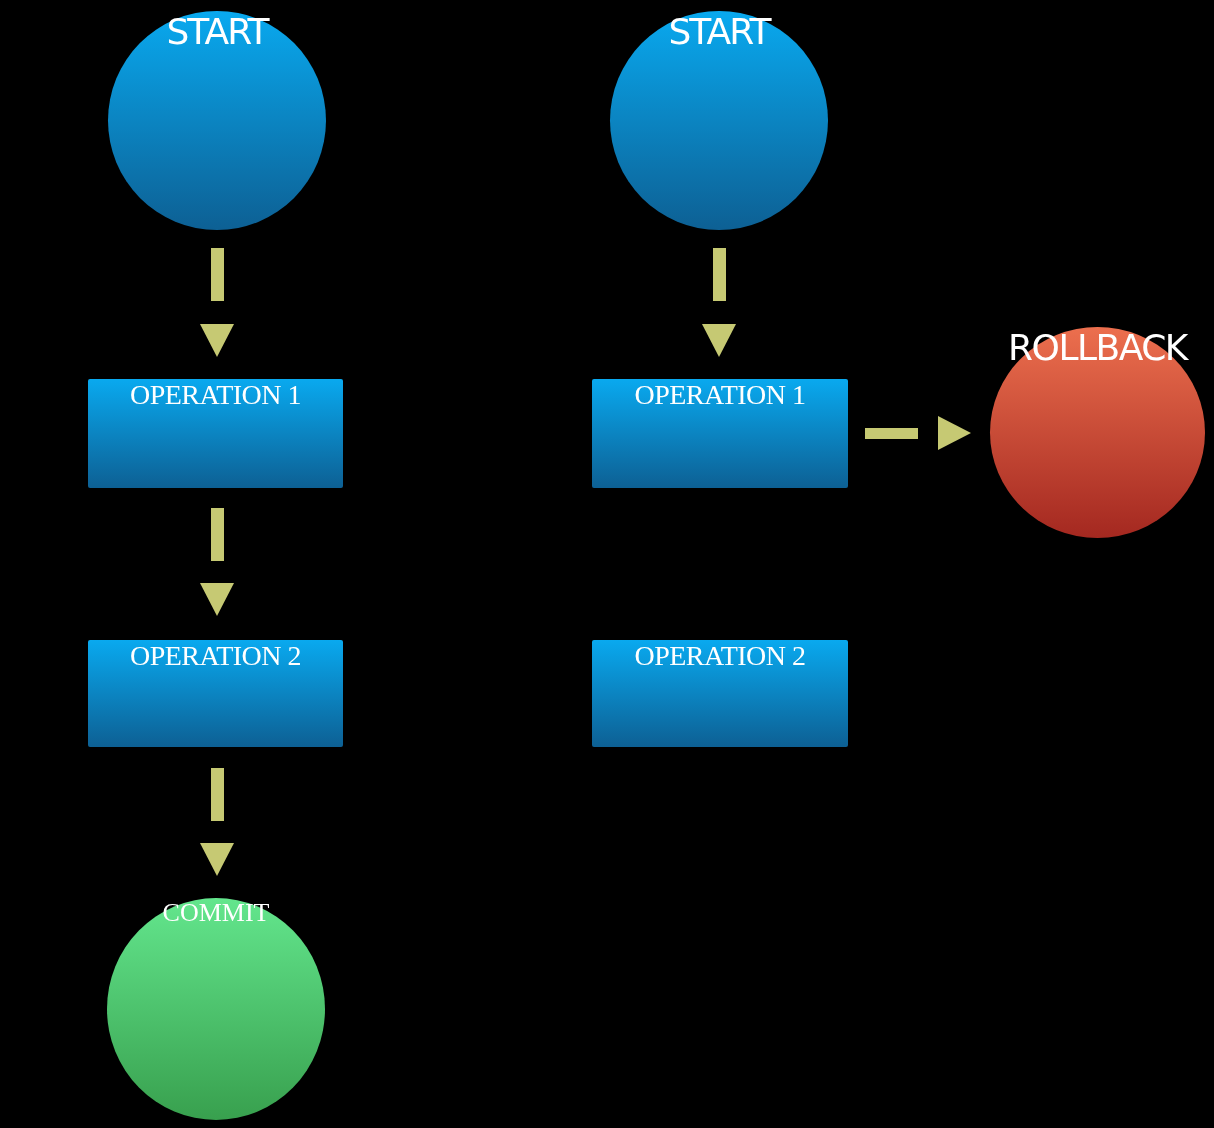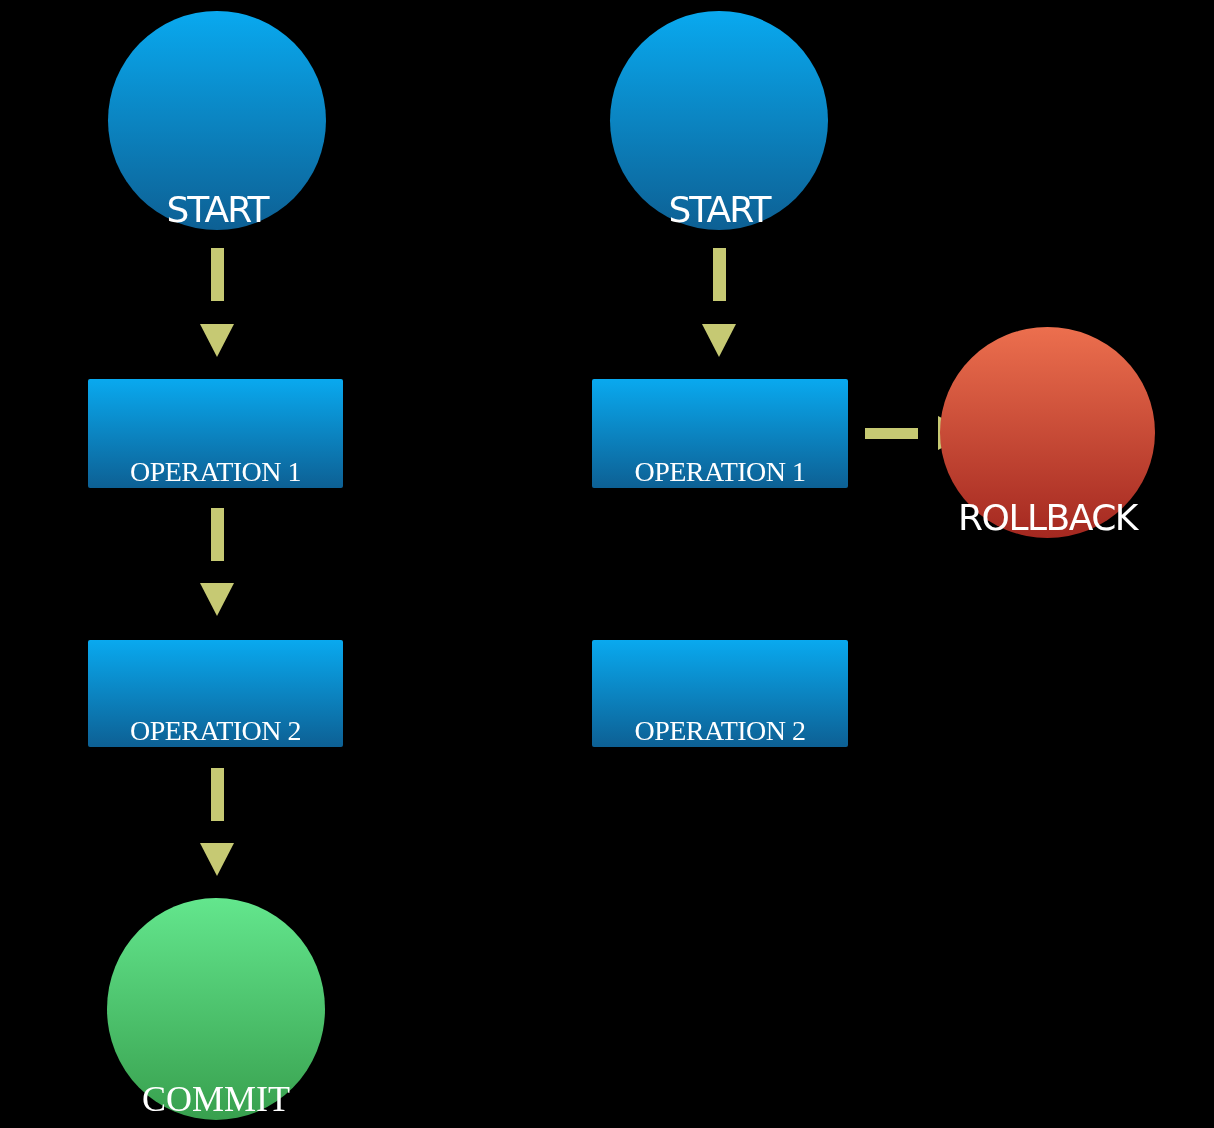--- a/index.html
+++ b/index.html
@@ -1,21 +1,21 @@
 <!DOCTYPE html>
 <html style="--node-blue-top: #09a9ef; --node-blue-bottom: #0d6094; --node-green-top: #63e68d; --node-green-bottom: #38a04e; --node-red-top: #ec6f4e; --node-red-bottom: #a42820; --arrow: #c6c973; --label-text: #ffffff;"><head>
 <meta charset="utf-8">
 <style>
   html,body{margin:0;padding:0;background:#000;}
   .canvas{
     position:relative;width:1214px;height:1128px;background:#000;
     overflow:hidden;font-family:"DejaVu Sans",sans-serif;
   }
   .node{
-    position:absolute;display:flex;align-items:flex-end;justify-content:center;
+    position:absolute;display:flex;align-items:flex-start;justify-content:center;
     color:var(--label-text,#ffffff);text-align:center;
   }
   .circle{border-radius:50%;}
   .box{border-radius:2px;}
   .blue{background:linear-gradient(180deg,var(--node-blue-top,#09a9ef) 0%,var(--node-blue-bottom,#0d6094) 100%);}
   .green{background:linear-gradient(180deg,var(--node-green-top,#63e68d) 0%,var(--node-green-bottom,#38a04e) 100%);}
   .red{background:linear-gradient(180deg,var(--node-red-top,#ec6f4e) 0%,var(--node-red-bottom,#a42820) 100%);}
   .dash-v{position:absolute;width:13px;height:53px;background:var(--arrow,#c6c973);}
   .dash-h{position:absolute;width:53px;height:11px;background:var(--arrow,#c6c973);}
   .tri-down{
@@ -24,21 +24,21 @@
     border-top:33px solid var(--arrow,#c6c973);
   }
   .tri-right{
     position:absolute;width:0;height:0;
     border-top:17px solid transparent;border-bottom:17px solid transparent;
     border-left:33px solid var(--arrow,#c6c973);
   }
   .label-sans{font-family:"DejaVu Sans",sans-serif;font-size:36px;letter-spacing:-2px;}
   .label-mono{font-family:Liberation Serif, serif;}
   .op-label{font-size:28px;letter-spacing:-0.5px;}
-  .commit-label{font-size:36px;}
+  .commit-label{font-size:26px;}
   .rollback-label{font-size:36px;letter-spacing:-1.5px;}
 </style>
 </head>
 <body style="background: rgb(0, 0, 0);">
 
 <div class="canvas">
 
   <div class="node circle blue" style="left:108px;top:11px;width:218px;height:219px;">
     <span class="label-sans">START</span>
   </div>
@@ -81,21 +81,21 @@
 
   <div class="node box blue" style="left:592px;top:379px;width:256px;height:109px;">
     <span class="label-mono op-label">OPERATION 1</span>
   </div>
 
   <div>
     <div class="dash-h" style="left:865px;top:428px;"></div>
     <div class="tri-right" style="left:938px;top:416px;"></div>
   </div>
 
-  <div class="node circle red" style="left:940px;top:327px;width:215px;height:211px;">
+  <div class="node circle red" style="left:990px;top:327px;width:215px;height:211px;">
     <span class="label-sans rollback-label">ROLLBACK</span>
   </div>
 
   <div class="node box blue" style="left:592px;top:640px;width:256px;height:107px;">
     <span class="label-mono op-label">OPERATION 2</span>
   </div>
 
 </div>
 
 </body></html>

